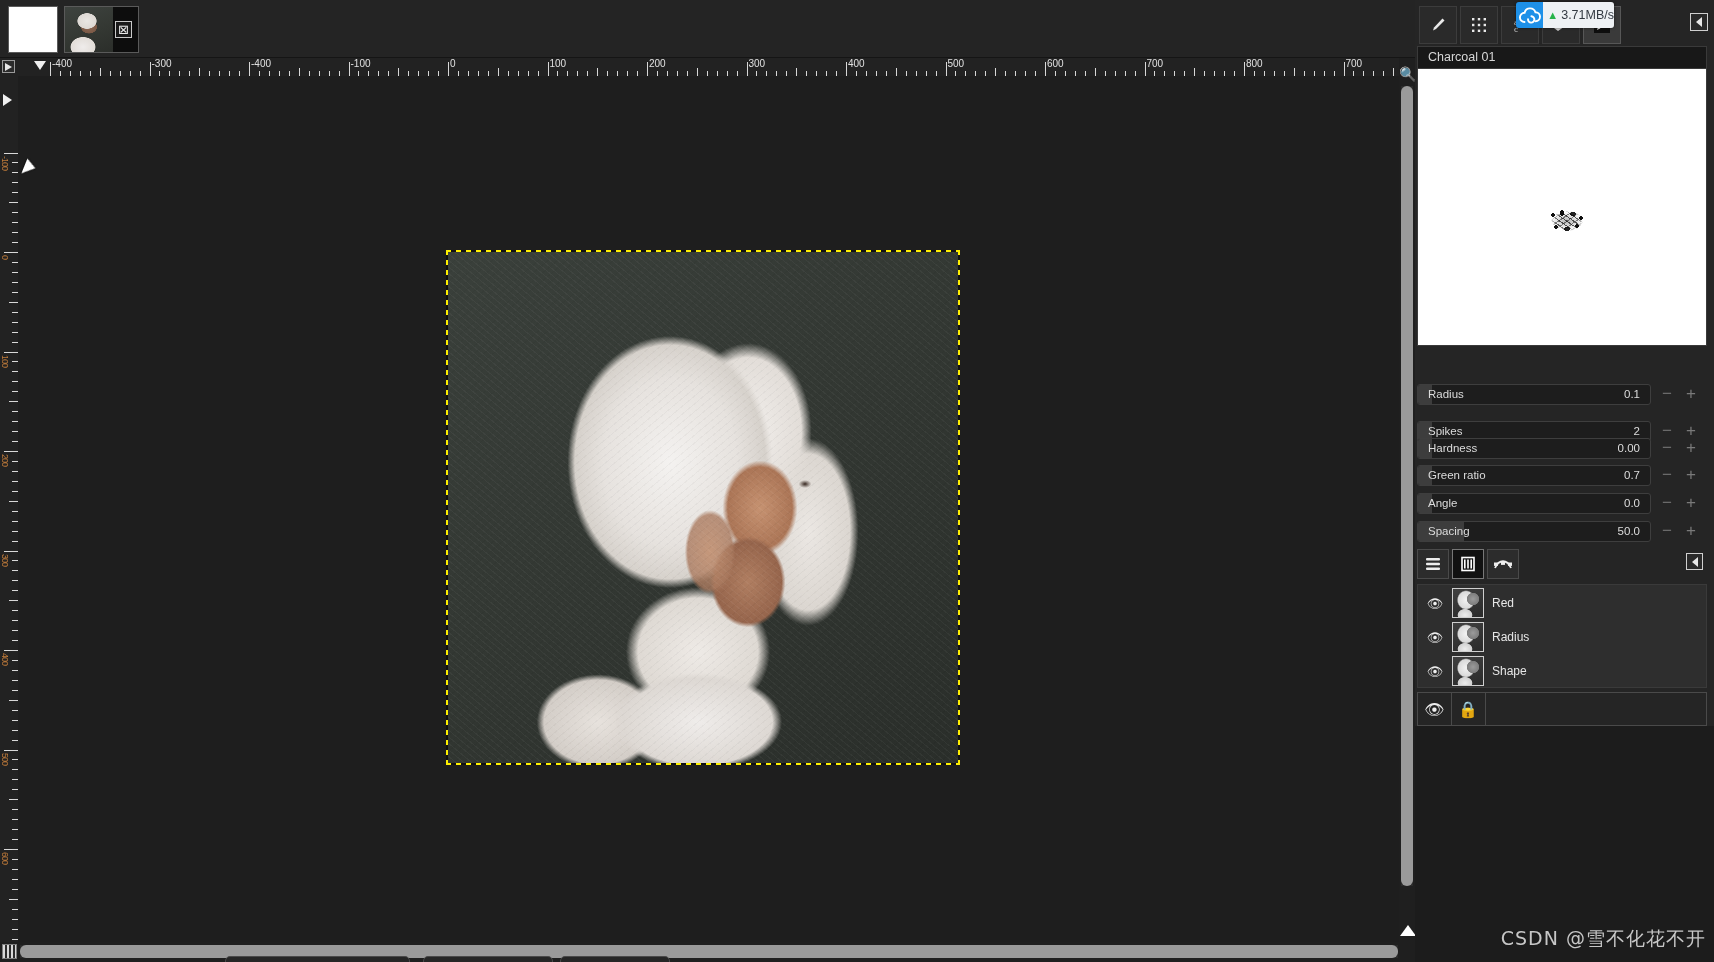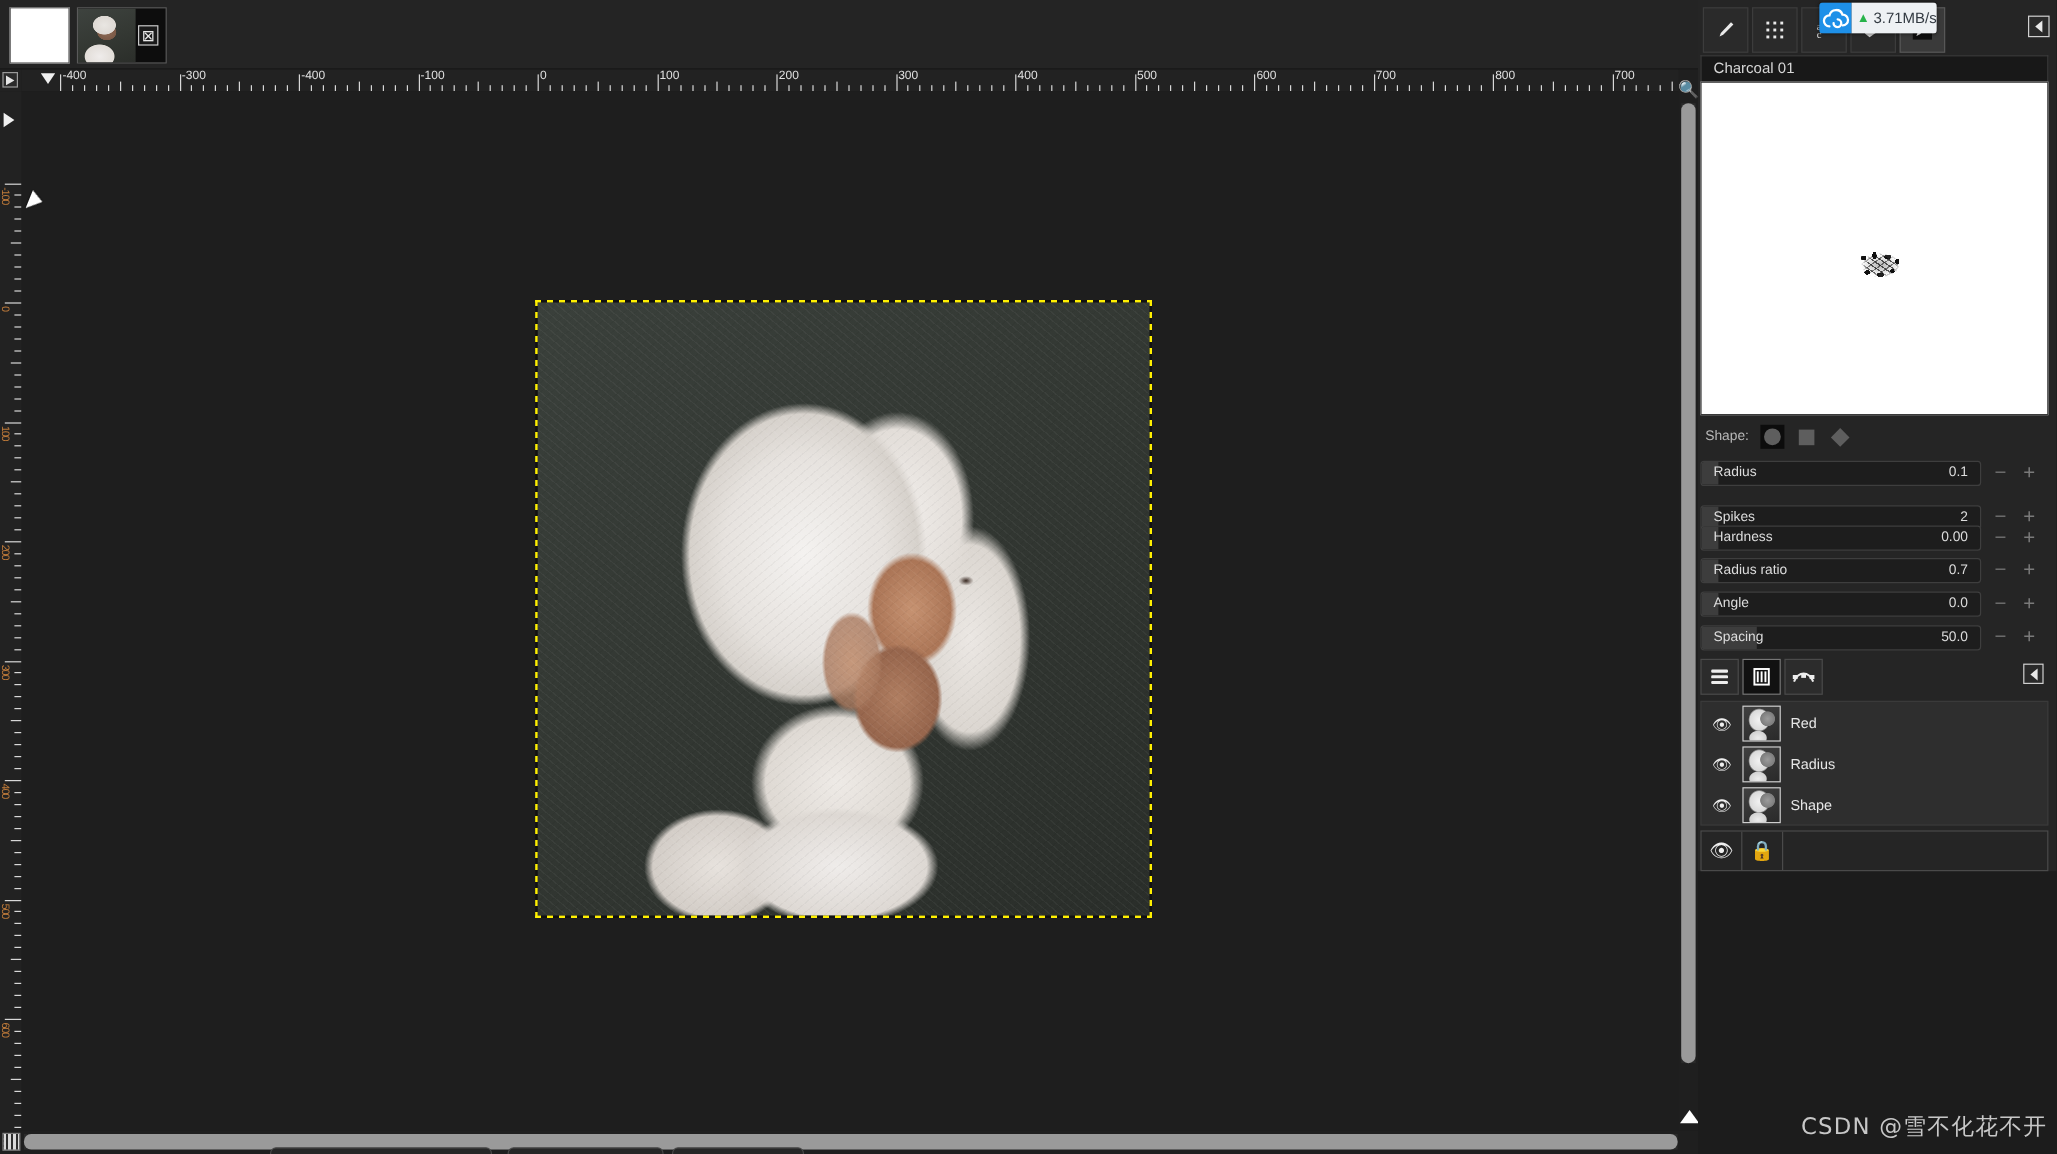--- a/index.html
+++ b/index.html
@@ -668,32 +668,20 @@
         </svg>
       </div>
     </div>
     <div id="dock-collapse"></div>
 
     <div id="brush-name">Charcoal 01</div>
     <div id="brush-preview">
       <div id="brush-stamp"></div>
     </div>
 
-    <div id="shape-row">
-      <span class="shape-label">Shape:</span>
-      <div class="shape-opt active">
-        <div class="sh-circle"></div>
-      </div>
-      <div class="shape-opt">
-        <div class="sh-square"></div>
-      </div>
-      <div class="shape-opt">
-        <div class="sh-diamond"></div>
-      </div>
-    </div>
 
     <div class="slider-row" style="top:384px">
       <div class="slider">
         <div class="slider-fill" style="width:6%"></div>
         <span class="slider-label">Radius</span>
         <span class="slider-value">0.1</span>
       </div>
       <div class="sp-minus">−</div>
       <div class="sp-plus">+</div>
     </div>
@@ -714,21 +702,21 @@
         <span class="slider-label">Hardness</span>
         <span class="slider-value">0.00</span>
       </div>
       <div class="sp-minus">−</div>
       <div class="sp-plus">+</div>
     </div>
 
     <div class="slider-row" style="top:465px">
       <div class="slider">
         <div class="slider-fill" style="width:6%"></div>
-        <span class="slider-label">Radius ratio</span>
+        <span class="slider-label">Green ratio</span>
         <span class="slider-value">0.7</span>
       </div>
       <div class="sp-minus">−</div>
       <div class="sp-plus">+</div>
     </div>
 
     <div class="slider-row" style="top:493px">
       <div class="slider">
         <div class="slider-fill" style="width:6%"></div>
         <span class="slider-label">Angle</span>

